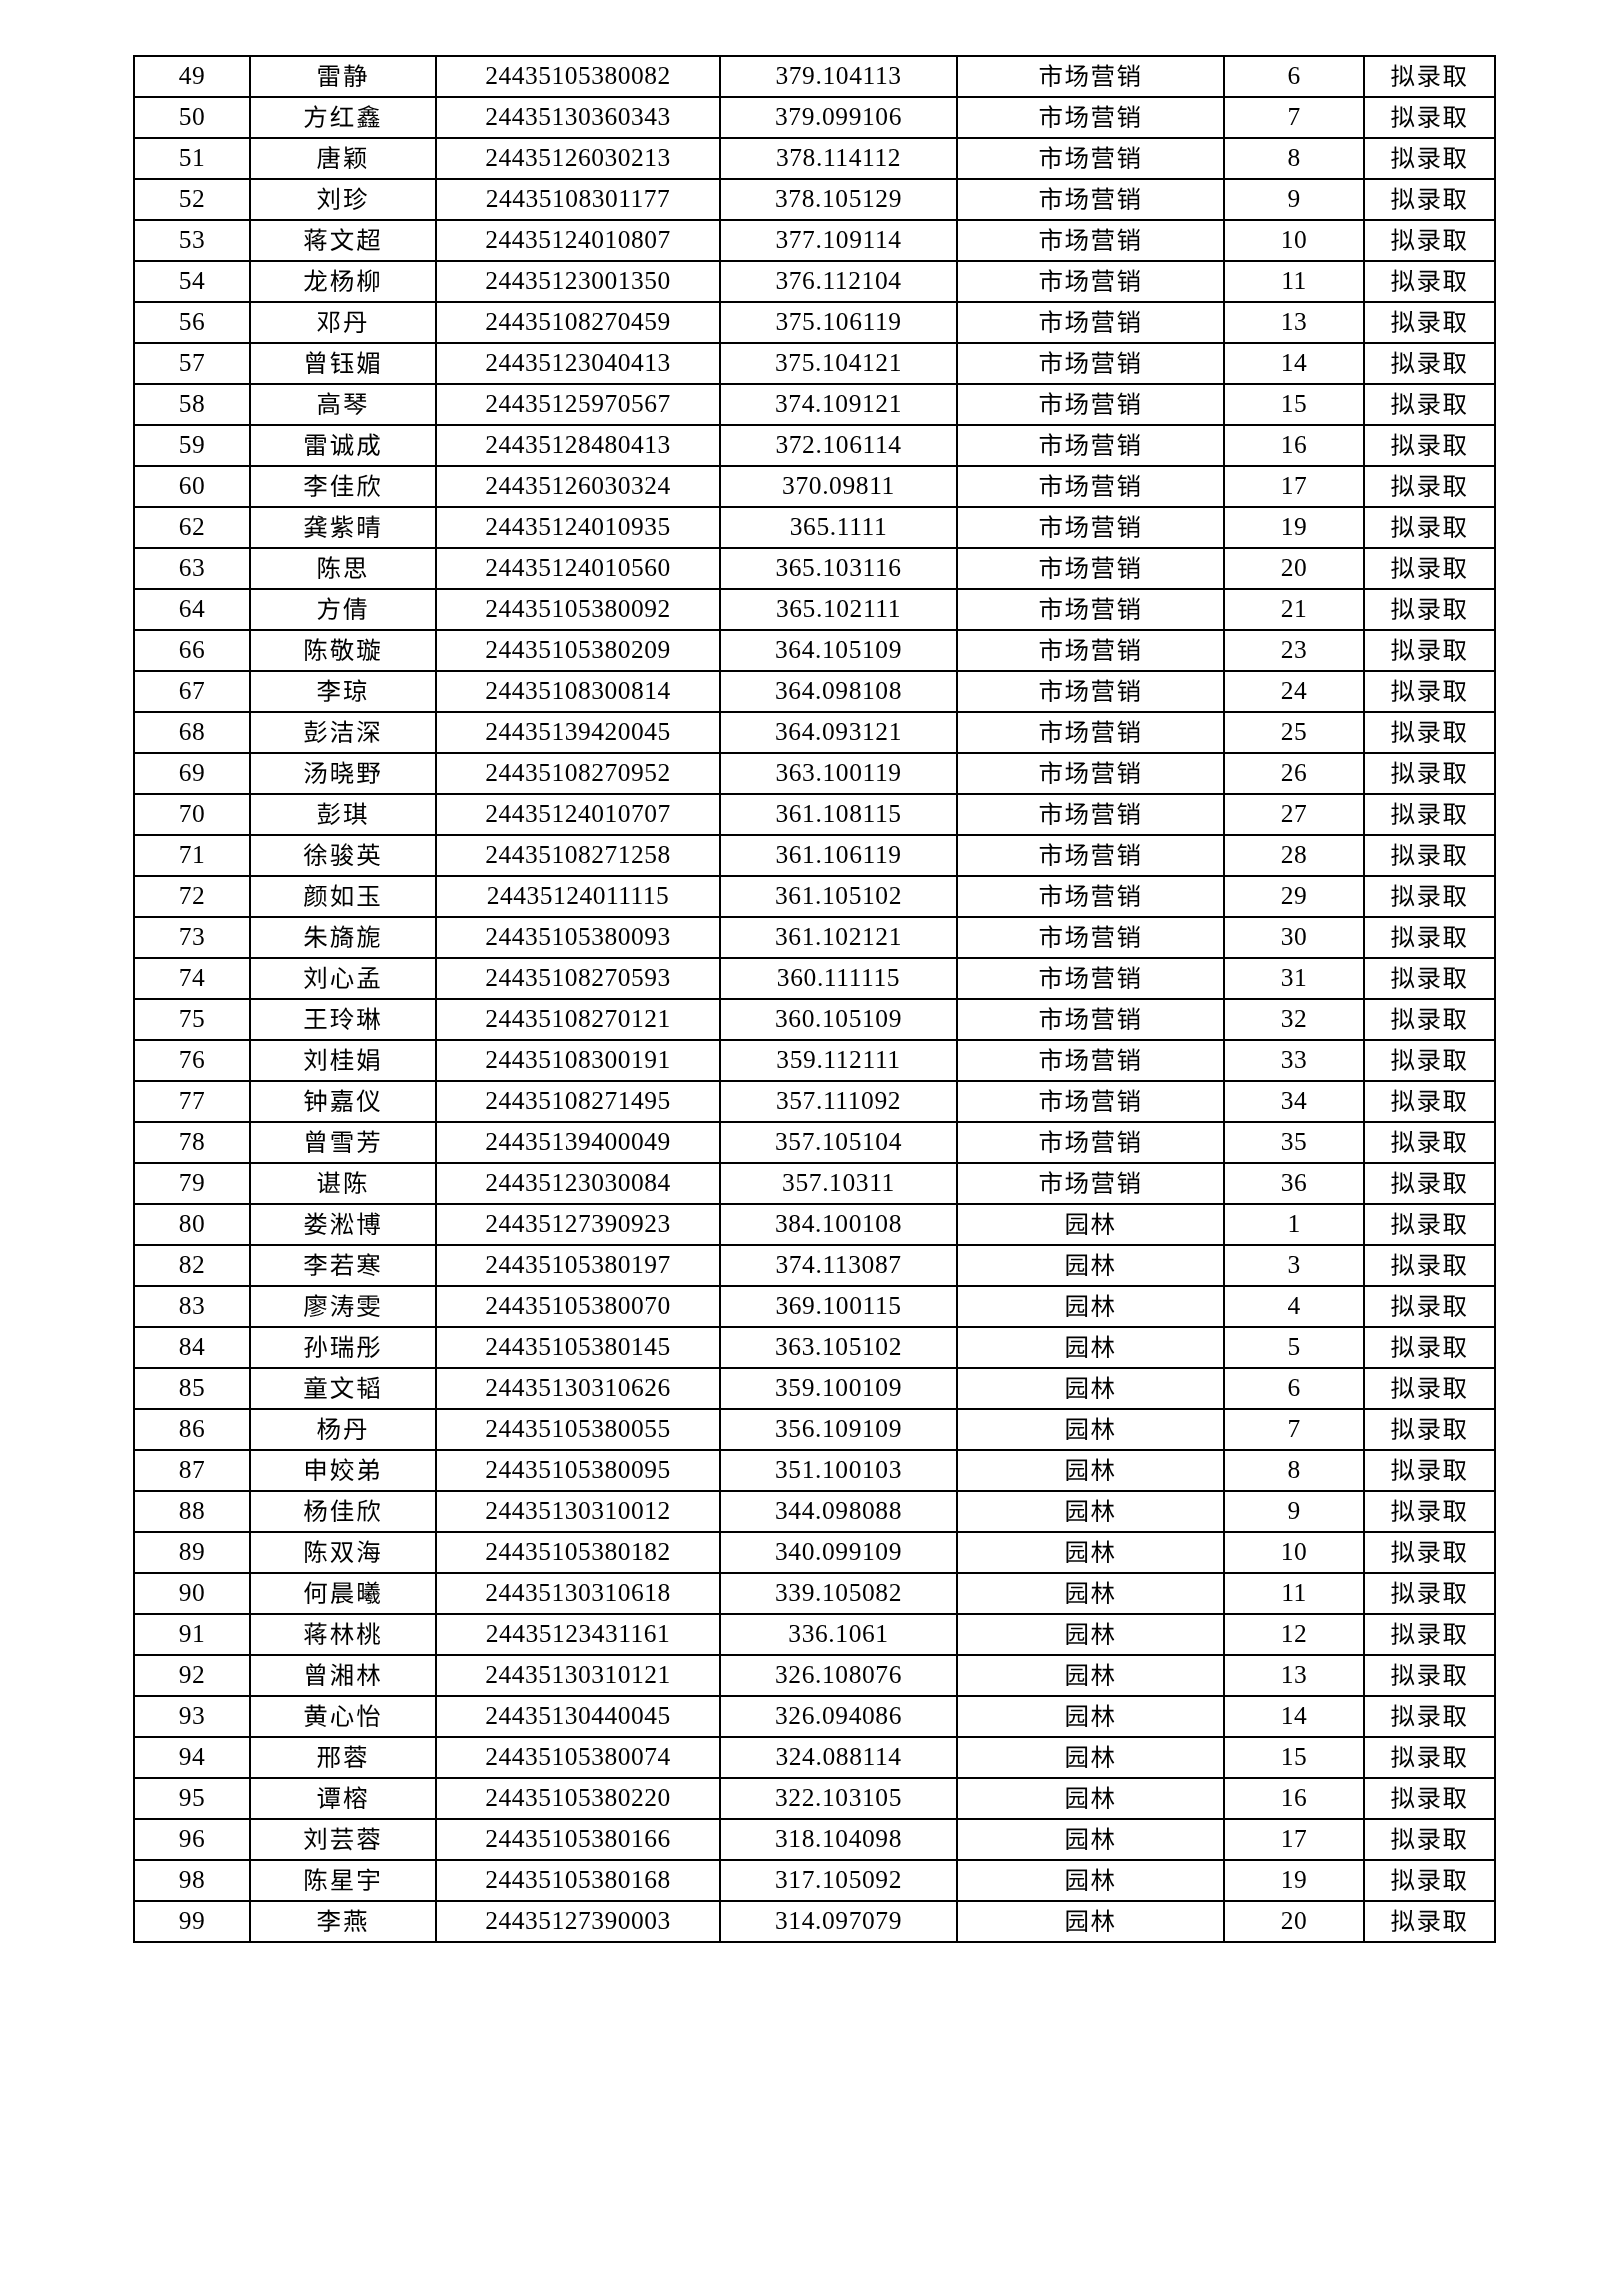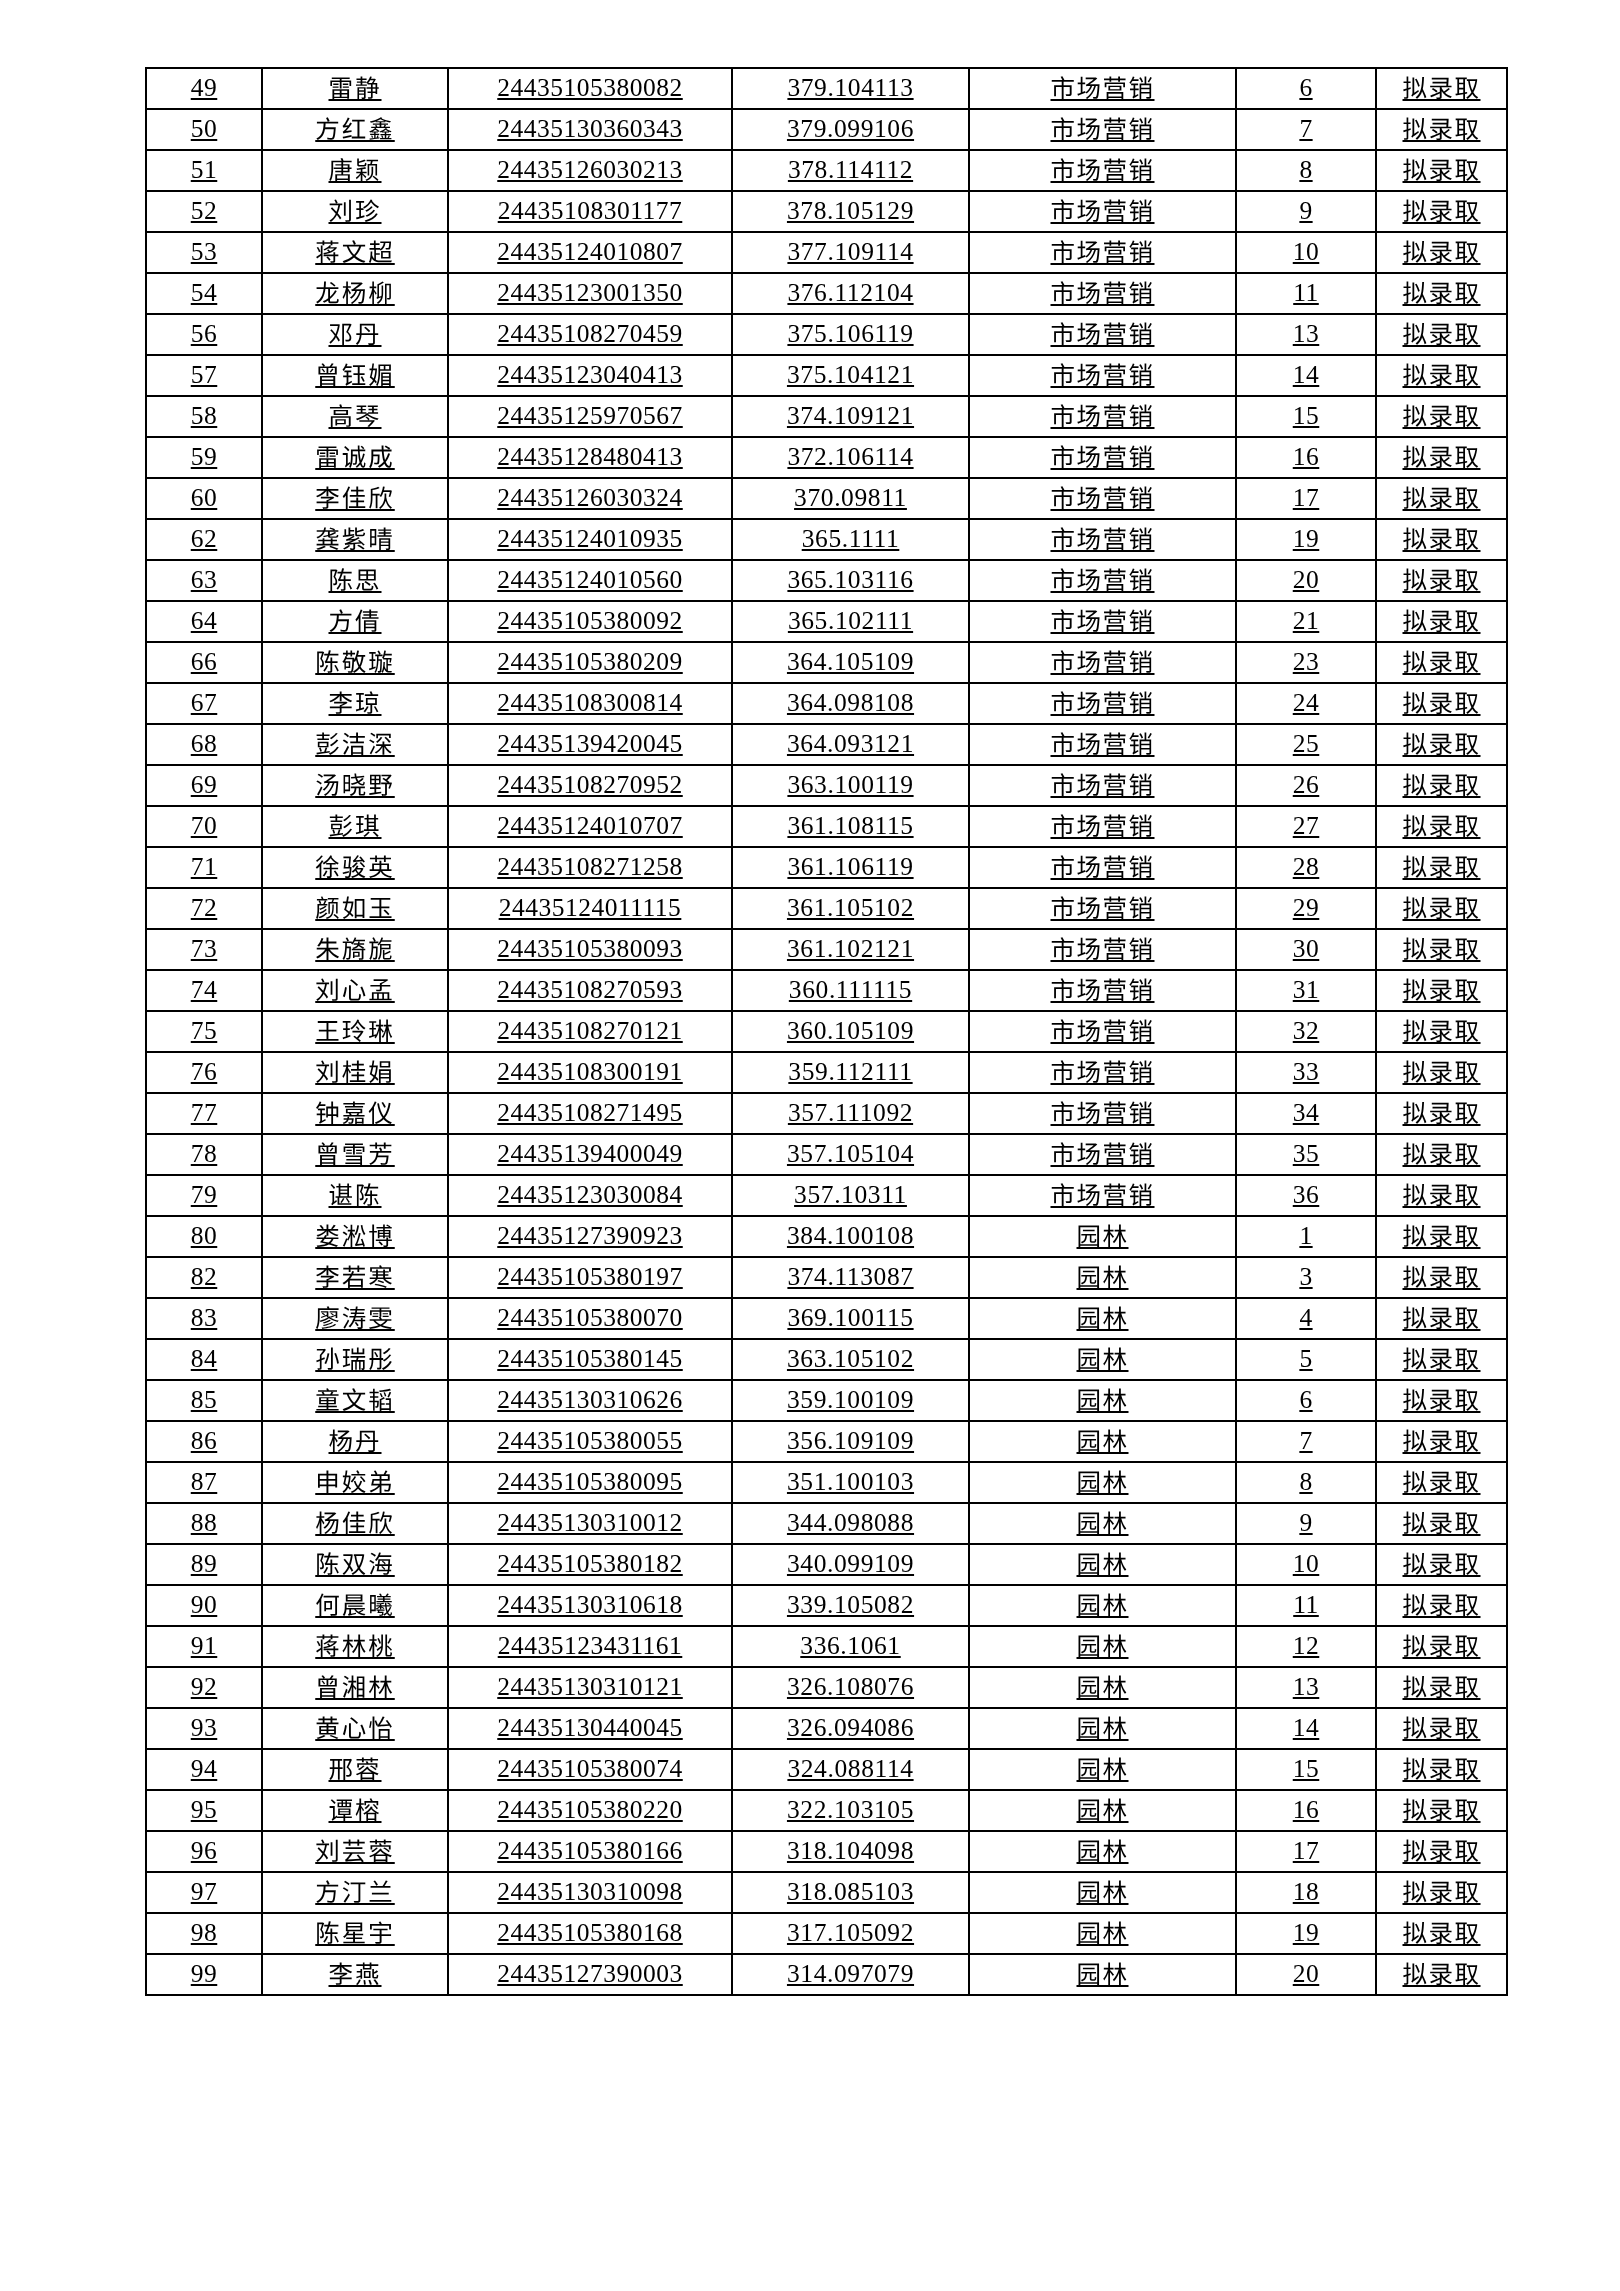--- a/index.html
+++ b/index.html
@@ -19,22 +19,21 @@
     position: relative;
     width: 1620px;
     height: 2292px;
     box-sizing: border-box;
     padding: 51px 129px 0 129px;
   }
   table.admission-table {
     border-collapse: collapse;
     table-layout: fixed;
     width: 1361px;
-    margin: 16px;
-    text-decoration: underline;
+    margin: 4px;
   }
   table.admission-table td {
     border: 2px solid #000000;
     text-align: center;
     vertical-align: middle;
     height: 39px;
     padding: 0 2px;
     line-height: 1.05;
     white-space: nowrap;
     overflow: hidden;
@@ -473,29 +472,20 @@
         <tr>
           <td class="cell-seq">96</td>
           <td class="cell-name">刘芸蓉</td>
           <td class="cell-id">24435105380166</td>
           <td class="cell-score">318.104098</td>
           <td class="cell-major">园林</td>
           <td class="cell-rank">17</td>
           <td class="cell-status">拟录取</td>
         </tr>
         <tr>
-          <td class="cell-seq">97</td>
-          <td class="cell-name">方汀兰</td>
-          <td class="cell-id">24435130310098</td>
-          <td class="cell-score">318.085103</td>
-          <td class="cell-major">园林</td>
-          <td class="cell-rank">18</td>
-          <td class="cell-status">拟录取</td>
-        </tr>
-        <tr>
           <td class="cell-seq">98</td>
           <td class="cell-name">陈星宇</td>
           <td class="cell-id">24435105380168</td>
           <td class="cell-score">317.105092</td>
           <td class="cell-major">园林</td>
           <td class="cell-rank">19</td>
           <td class="cell-status">拟录取</td>
         </tr>
         <tr>
           <td class="cell-seq">99</td>

